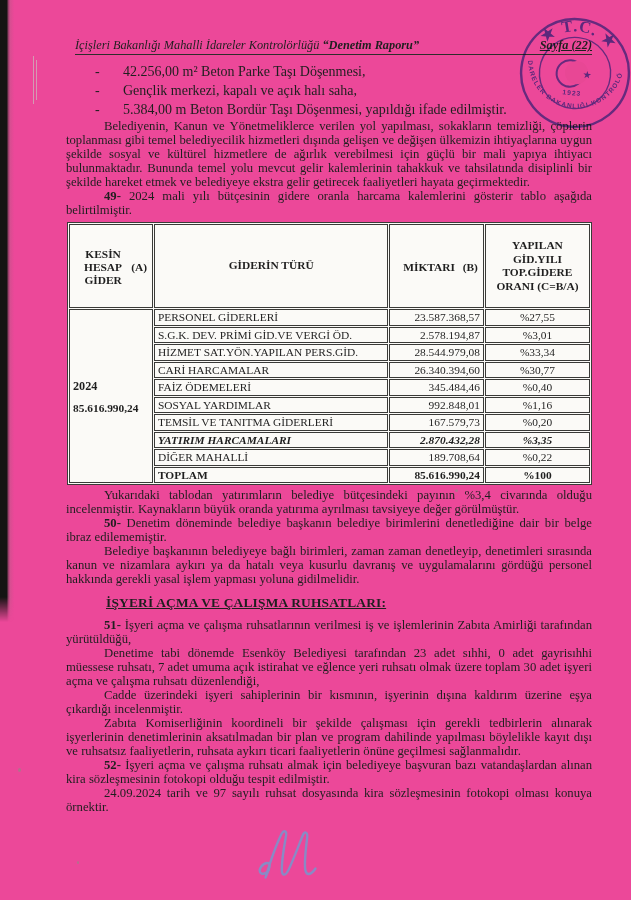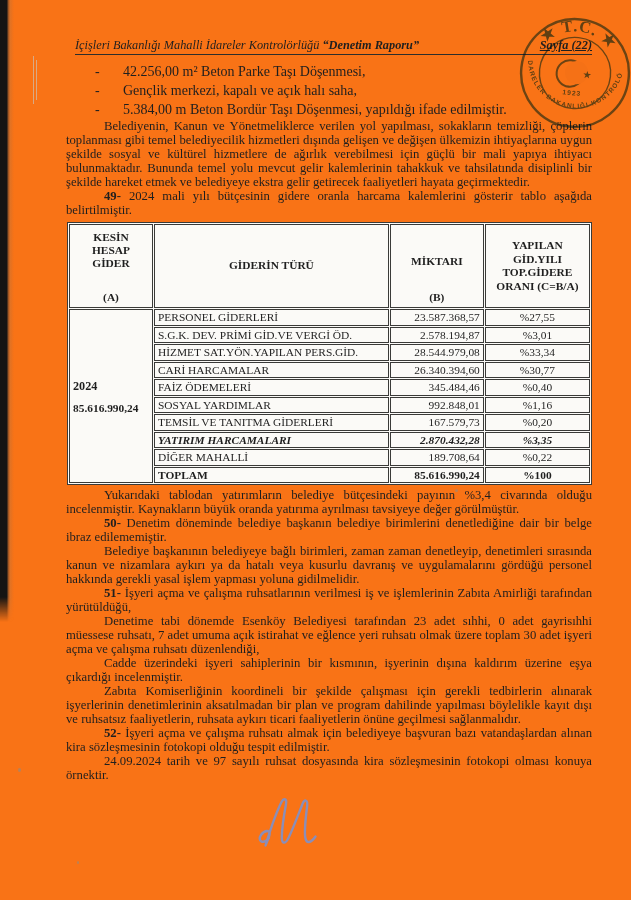--- a/index.html
+++ b/index.html
@@ -1,20 +1,20 @@
 <!DOCTYPE html>
 <html lang="tr"><head>
 <meta charset="utf-8">
 <style>
   html,body{margin:0;padding:0;background:#e8e8e6;}
   .page{
     position:relative;
     width:631px;height:900px;
     margin:0 auto;
-    background:#f97316;
+    background:#ec4899;
     overflow:hidden;
     font-family:"Liberation Serif","DejaVu Serif",serif;
     color:#1f1f1f;
   }
   
   .edge-strip{
     position:absolute;left:0;top:0;width:14px;height:622px;
     background:linear-gradient(90deg,#141413 0 7px,rgba(50,50,48,.55) 8px,rgba(110,110,105,.18) 10px,rgba(150,150,145,0) 14px);
     -webkit-mask-image:linear-gradient(180deg,#000 96%,transparent 100%);
     mask-image:linear-gradient(180deg,#000 96%,transparent 100%);
@@ -59,21 +59,21 @@
     border-collapse:separate;border-spacing:1px;
     background:#fbfaf7;
     border:1px solid #3a3a38;
     margin:5px 0 3px 1px;
     font-size:11.4px;
     table-layout:fixed;
   }
   table.budget td{border:1px solid #3a3a38;padding:0 3px;height:14.5px;}
   td.w1{width:77px;} td.w2{width:239px;} td.w3{width:88px;} td.w4{width:99px;}
   td.h{font-weight:bold;text-align:center;vertical-align:top;height:82px;padding:0;}
-  .hwrap{height:82px;display:flex;flex-direction:column;justify-content:space-between;align-items:center;padding:6px 2px 3px 2px;box-sizing:border-box;line-height:13px;}
+  .hwrap{height:82px;display:flex;flex-direction:row;justify-content:space-between;align-items:center;padding:6px 2px 3px 2px;box-sizing:border-box;line-height:13px;}
   .hwrap-mid{height:82px;display:flex;align-items:center;justify-content:center;text-align:center;line-height:13.5px;padding:0 4px;}
   .c-type{text-align:left;padding-left:4px;}
   .c-amount{text-align:right;padding-right:7px;}
   .c-ratio{text-align:center;}
   td.yearcell{text-align:left;vertical-align:middle;font-weight:bold;}
   td.yearcell .yr{font-size:12.2px;margin-bottom:8px;}
   td.yearcell .tot{font-size:11.4px;}
   tr.em td{font-weight:bold;font-style:italic;}
   tr.total td{font-weight:bold;}
 
@@ -198,20 +198,21 @@
         </tr>
       </tbody>
     </table>
 
     <p class="para"><span>Yukarıdaki tablodan yatırımların belediye bütçesindeki payının %3,4 civarında olduğu incelenmiştir. Kaynakların büyük oranda yatırıma ayrılması tavsiyeye değer görülmüştür.</span></p>
 
     <p class="para"><b>50-</b> <span>Denetim döneminde belediye başkanın belediye birimlerini denetlediğine dair bir belge ibraz edilememiştir.</span></p>
 
     <p class="para"><span>Belediye başkanının belediyeye bağlı birimleri, zaman zaman denetleyip, denetimleri sırasında kanun ve nizamlara aykırı ya da hatalı veya kusurlu davranış ve uygulamalarını gördüğü personel hakkında gerekli yasal işlem yapması yoluna gidilmelidir.</span></p>
 
+    <div class="section-heading">İŞYERİ AÇMA VE ÇALIŞMA RUHSATLARI:</div>
 
     <p class="para"><b>51-</b> <span>İşyeri açma ve çalışma ruhsatlarının verilmesi iş ve işlemlerinin Zabıta Amirliği tarafından yürütüldüğü,</span></p>
 
     <p class="para"><span>Denetime tabi dönemde Esenköy Belediyesi tarafından 23 adet sıhhi, 0 adet gayrisıhhi müessese ruhsatı, 7 adet umuma açık istirahat ve eğlence yeri ruhsatı olmak üzere toplam 30 adet işyeri açma ve çalışma ruhsatı düzenlendiği,</span></p>
 
     <p class="para"><span>Cadde üzerindeki işyeri sahiplerinin bir kısmının, işyerinin dışına kaldırım üzerine eşya çıkardığı incelenmiştir.</span></p>
 
     <p class="para"><span>Zabıta Komiserliğinin koordineli bir şekilde çalışması için gerekli tedbirlerin alınarak işyerlerinin denetimlerinin aksatılmadan bir plan ve program dahilinde yapılması böylelikle kayıt dışı ve ruhsatsız faaliyetlerin, ruhsata aykırı ticari faaliyetlerin önüne geçilmesi sağlanmalıdır.</span></p>
 
     <p class="para"><b>52-</b> <span>İşyeri açma ve çalışma ruhsatı almak için belediyeye başvuran bazı vatandaşlardan alınan kira sözleşmesinin fotokopi olduğu tespit edilmiştir.</span></p>

